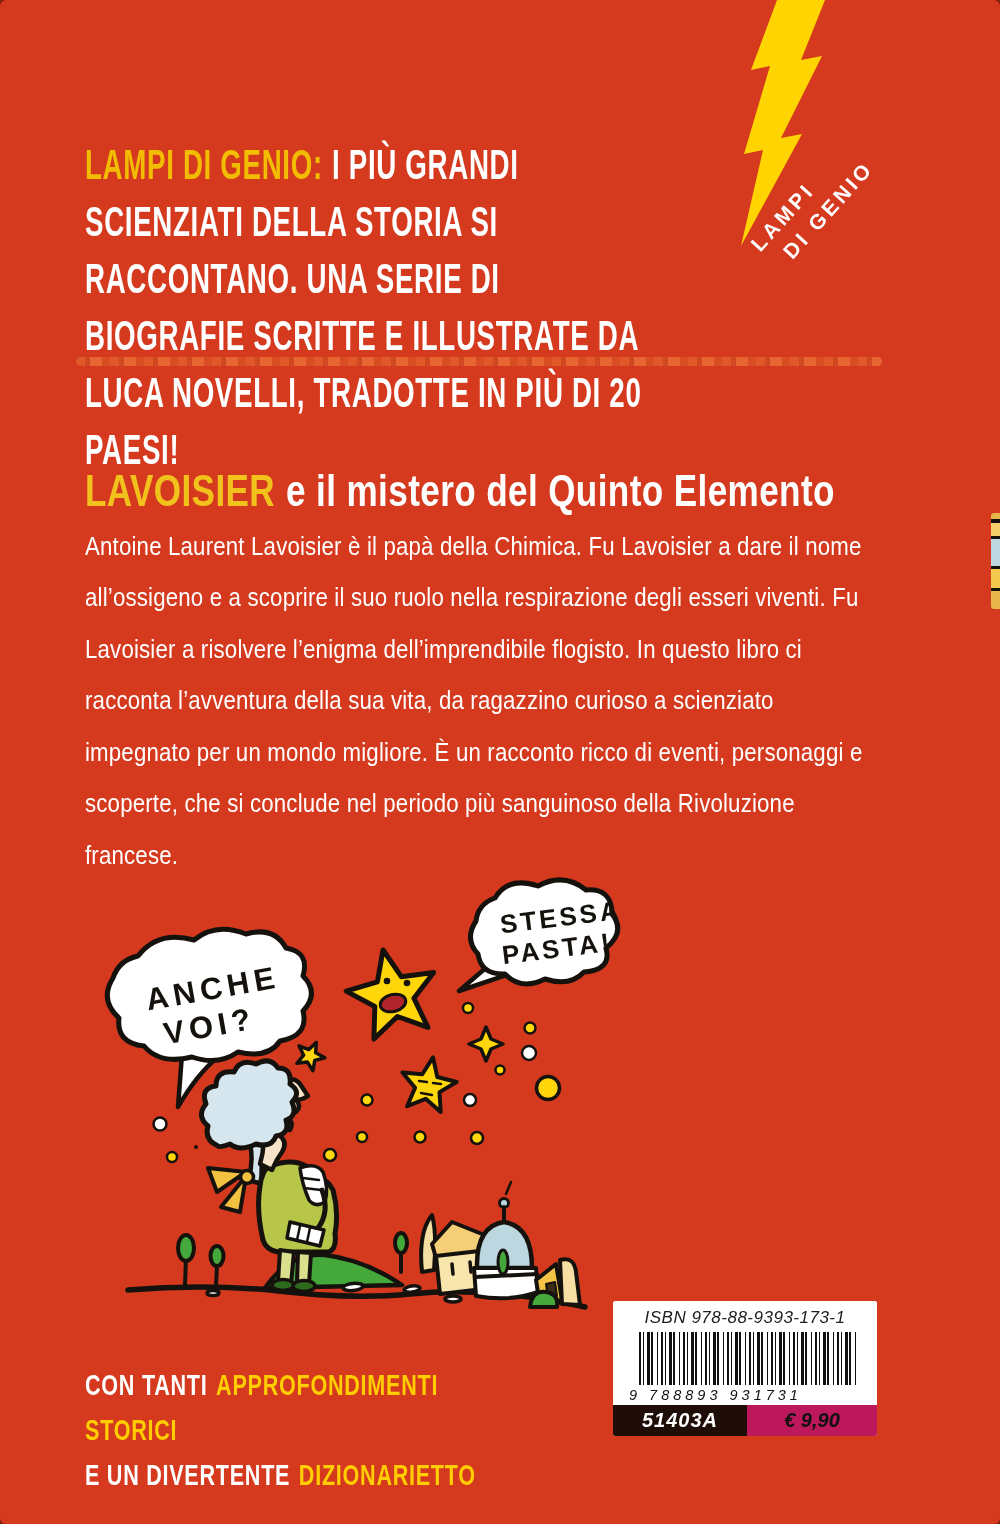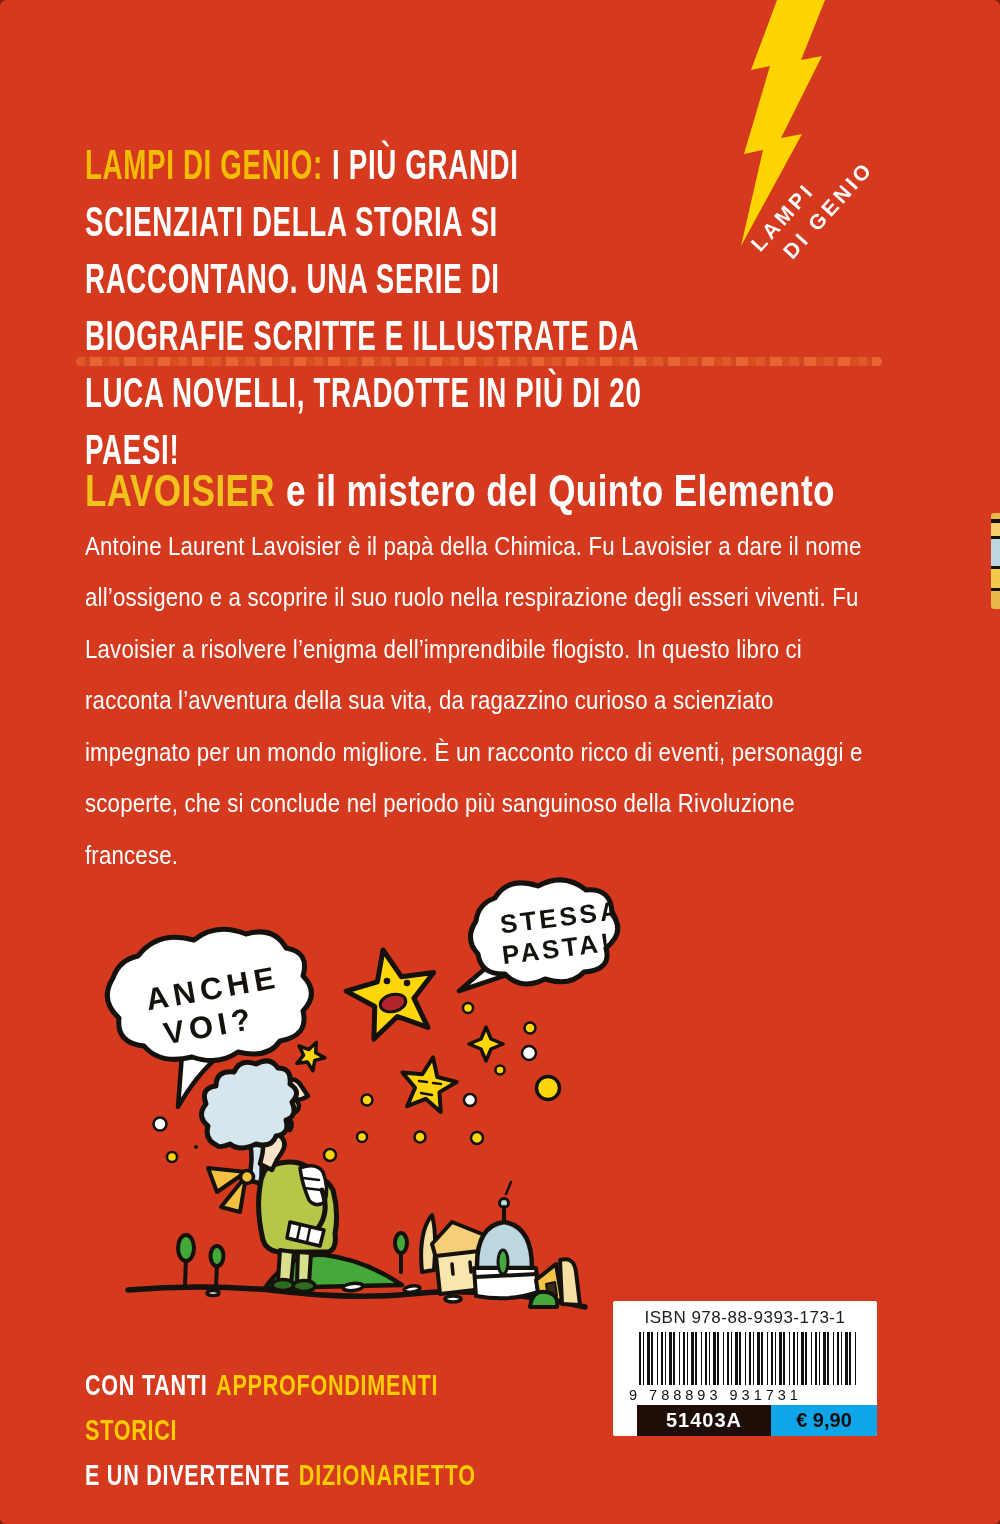--- a/index.html
+++ b/index.html
@@ -49,38 +49,38 @@
   .footer{
     left:85px;top:1362px;width:600px;font-weight:bold;
     font-size:30px;line-height:45px;letter-spacing:1px;
     transform:scaleX(.72);transform-origin:0 0;
   }
   .footer .w{color:#ffffff;margin-right:12px;}
   .footer .y{color:#ffcd00;}
   
   .isbn-box{
     left:613px;top:1301px;width:264px;height:135px;background:#ffffff;
-    border-radius:2px;display:flex;flex-direction:column;overflow:hidden;
+    border-radius:2px;display:flex;flex-direction:column;overflow:hidden;font-style:italic;
   }
   .isbn-label{margin-top:7px;text-align:center;font-size:17px;color:#1c1c1c;letter-spacing:.5px;}
   .barcode{
     height:54px;margin:4px 18px 0 26px;
     background:repeating-linear-gradient(90deg,
       #101010 0 2px,#fff 2px 4px,#101010 4px 5px,#fff 5px 8px,
       #101010 8px 11px,#fff 11px 12px,#101010 12px 14px,#fff 14px 18px,
       #101010 18px 19px,#fff 19px 22px);
   }
   .digits{margin:2px 0 2px 16px;font-size:14.5px;letter-spacing:4px;color:#111;}
-  .tag-row{margin-top:auto;height:31px;display:flex;padding-left:24px;}
+  .tag-row{margin-top:auto;height:31px;display:flex;}
   .code-cell{
     width:134px;background:#1f0e07;color:#ffffff;font-weight:bold;font-size:20px;
     display:flex;align-items:center;justify-content:center;letter-spacing:1px;
   }
   .price-cell{
-    flex:1;background:#0ea5e9;color:#101010;font-weight:bold;font-size:20px;
+    flex:1;background:#be185d;color:#101010;font-weight:bold;font-size:20px;
     display:flex;align-items:center;justify-content:center;
   }
   
   .edge-sliver{
     left:991px;top:513px;width:9px;height:96px;border-radius:3px 0 0 3px;
     background:linear-gradient(180deg,
       #e8b64a 0 6%,#15120e 6% 10%,#f4d06a 10% 24%,#15120e 24% 27%,
       #bcd7e0 27% 55%,#15120e 55% 58%,#f2c94c 58% 78%,#15120e 78% 81%,#e8b64a 81% 100%);
   }
   

